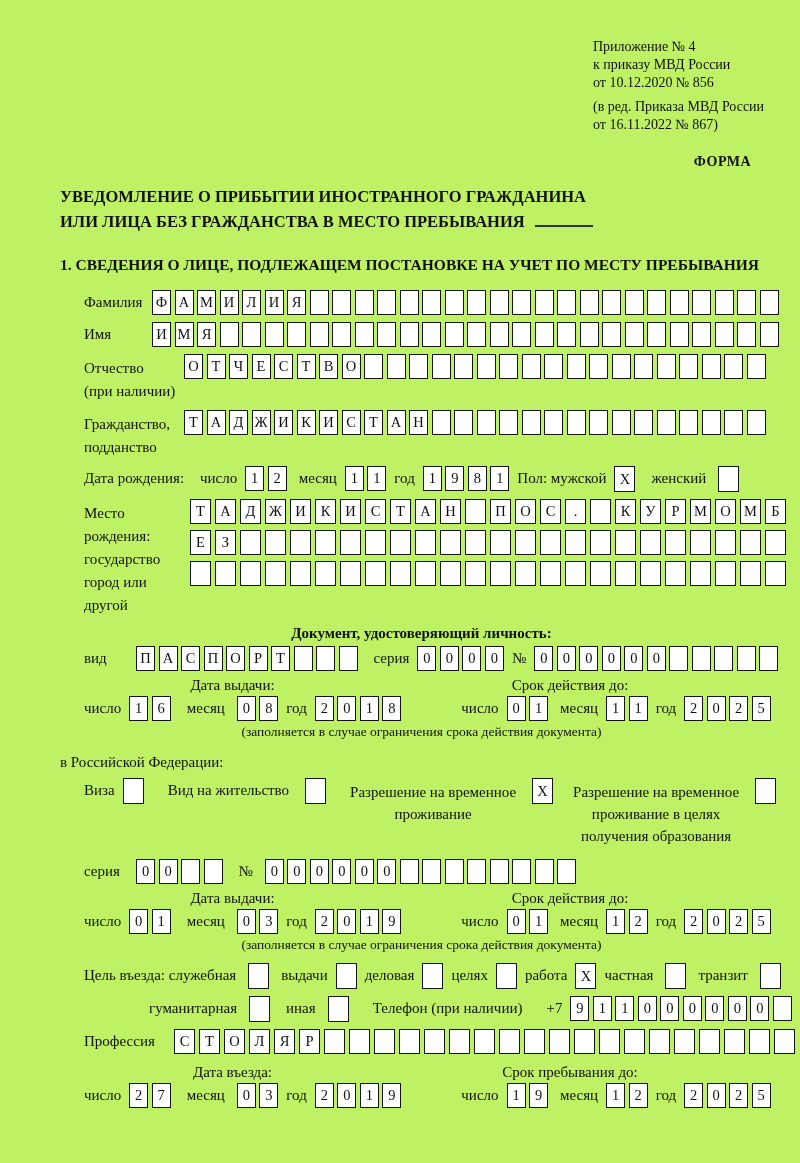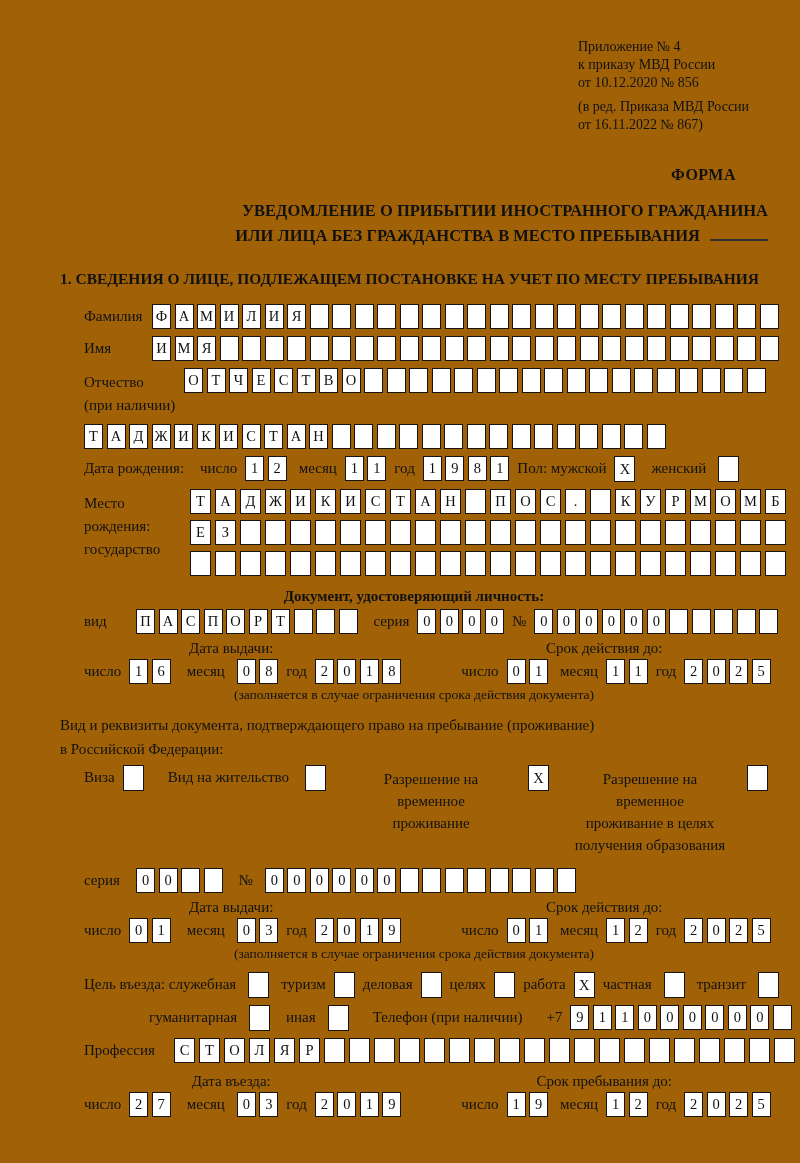--- a/index.html
+++ b/index.html
@@ -1,43 +1,43 @@
 <!DOCTYPE html>
 <html lang="ru"><head>
 <meta charset="utf-8">
 <style>
   * { margin:0; padding:0; box-sizing:border-box; }
   html,body { background:#e9e9e9; }
   .page {
-    width:800px; height:1163px; margin:0 auto; background:#a16207;
+    width:800px; height:1163px; margin:0 auto; background:#bef264;
     font-family:"Liberation Serif","DejaVu Serif",serif; color:#111;
-    padding:38px 32px 20px 60px; overflow:hidden; position:relative;
+    padding:38px 17px 20px 60px; overflow:hidden; position:relative;
   }
   .appendix { margin-left:auto; width:190px; font-size:14px; line-height:18px; }
   .appendix .blk2 { margin-top:6px; }
-  .form-label { text-align:right; padding-right:32px; font-weight:bold; font-size:16px; margin-top:32px; letter-spacing:.5px; }
-  .title { text-align:right; font-weight:bold; font-size:16.5px; line-height:25px; margin-top:14px; }
+  .form-label { text-align:right; padding-right:32px; font-weight:bold; font-size:14px; margin-top:20px; letter-spacing:.5px; }
+  .title { text-align:left; font-weight:bold; font-size:16.5px; line-height:25px; margin-top:14px; }
   .blank-line { display:inline-block; width:58px; border-bottom:2px solid #333; height:14px; margin-left:10px; }
   .sec-heading { font-weight:bold; font-size:15.5px; margin-top:22px; }
 
   .frow { display:flex; align-items:flex-start; margin-top:7px; font-size:15px;margin-left:24px; }
   .lbl { flex:none; padding-top:4px; white-space:nowrap; }
   .lblcol { flex:none; line-height:23px; padding-top:3px; }
   .boxrow { display:inline-flex; gap:3.5px; flex:none; }
   .boxrow.wide { gap:4px; }
   .box {
     width:19px; height:25px; border:1.6px solid #151515; background:#fff;
     display:inline-flex; align-items:center; justify-content:center;
     font-size:14.5px; font-family:"Liberation Serif","DejaVu Serif",serif; flex:none;
   }
   .wide .box { width:21px; }
   .cb { display:inline-flex; flex:none; }
   .cb .box { width:21px; height:26px; }
   .doc-heading { text-align:center; font-weight:bold; font-size:15px; margin-top:8px; }
-  .dhdr { display:flex; font-size:15px; margin-top:6px;gap:38px; }
+  .dhdr { display:flex; font-size:15px; margin-top:6px; }
   .dhdr .left { width:345px; text-align:center; }
   .dhdr .right { width:330px; text-align:center; }
   .note { text-align:center; font-size:13.5px; margin-top:3px; padding-right:0; }
   .para { font-size:15px; line-height:24px; margin-top:10px; }
   .optlbl { text-align:center; font-size:15px; line-height:22px; padding-top:3px; }
   .gap8 { margin-left:8px; } .gap12 { margin-left:12px; } .gap16 { margin-left:16px; }
   .gap20 { margin-left:20px; } .gap24 { margin-left:24px; } .gap60 { margin-left:60px; }
   .mb6 { margin-bottom:6px; }
 </style>
 </head>
@@ -161,20 +161,24 @@
         <span class="box"></span>
         <span class="box"></span>
         <span class="box"></span>
         <span class="box"></span>
         <span class="box"></span>
         <span class="box"></span>
       </span>
   </div>
 
   <div class="frow">
+    <div class="lblcol" style="width:100px">
+      <div>Гражданство,</div>
+      <div>подданство</div>
+    </div>
     <span class="boxrow">
         <span class="box">Т</span>
         <span class="box">А</span>
         <span class="box">Д</span>
         <span class="box">Ж</span>
         <span class="box">И</span>
         <span class="box">К</span>
         <span class="box">И</span>
         <span class="box">С</span>
         <span class="box">Т</span>
@@ -224,20 +228,21 @@
     <span class="lbl gap16">женский</span>
     <span class="cb gap12">
         <span class="box"></span>
       </span>
   </div>
 
   <div class="frow">
     <div class="lblcol" style="width:106px">
       <div>Место рождения:</div>
       <div>государство</div>
+      <div>город или другой</div>
     </div>
     <div>
       <div class="boxrow wide mb6">
           <span class="box">Т</span>
           <span class="box">А</span>
           <span class="box">Д</span>
           <span class="box">Ж</span>
           <span class="box">И</span>
           <span class="box">К</span>
           <span class="box">И</span>
@@ -391,21 +396,20 @@
         <span class="box">2</span>
         <span class="box">0</span>
         <span class="box">2</span>
         <span class="box">5</span>
       </span>
   </div>
 
   <div class="note">(заполняется в случае ограничения срока действия документа)</div>
 
   <div class="para">
-    <div>Вид и реквизиты документа, подтверждающего право на пребывание (проживание)</div>
     <div>в Российской Федерации:</div>
   </div>
 
   <div class="frow" style="margin-top:4px">
     <span class="lbl">Виза</span>
     <span class="cb gap8">
         <span class="box"></span>
       </span>
     <span class="lbl gap24">Вид на жительство</span>
     <span class="cb gap16">
@@ -497,21 +501,21 @@
       </span>
   </div>
 
   <div class="note">(заполняется в случае ограничения срока действия документа)</div>
 
   <div class="frow" style="margin-top:10px">
     <span class="lbl">Цель въезда: служебная</span>
     <span class="cb gap12">
         <span class="box"></span>
       </span>
-    <span class="lbl gap12">туризм</span>
+    <span class="lbl gap12">выдачи</span>
     <span class="cb gap8">
         <span class="box"></span>
       </span>
     <span class="lbl gap8">деловая</span>
     <span class="cb gap8">
         <span class="box"></span>
       </span>
     <span class="lbl gap8">целях</span>
     <span class="cb gap8">
         <span class="box"></span>

